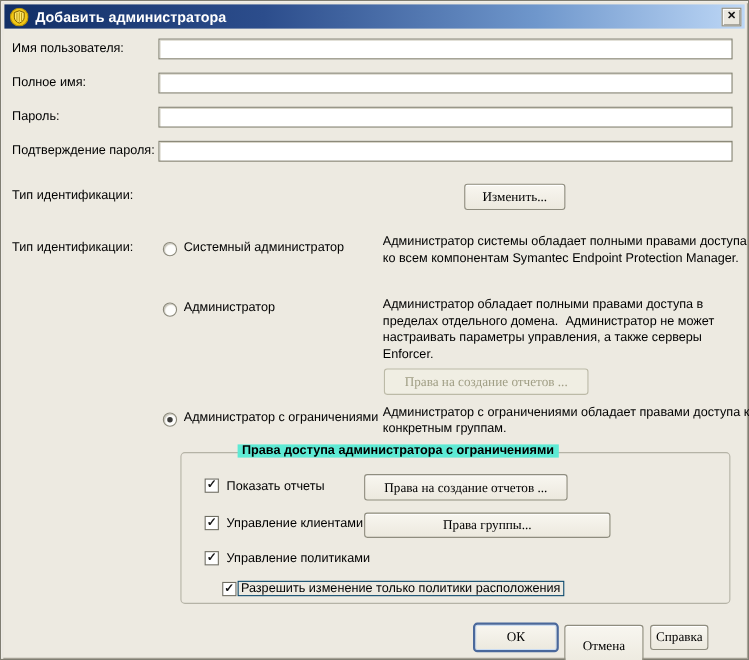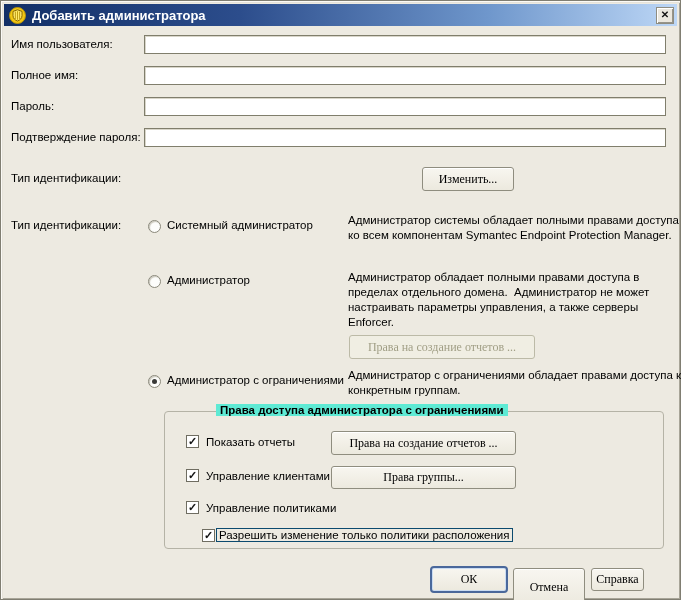--- a/index.html
+++ b/index.html
@@ -145,21 +145,21 @@
   <div class="cb" style="left:185px; top:434px">
     <span class="check">✓</span>
   </div>
   <div class="cb-label" style="left:205px; top:435px">Показать отчеты</div>
   <button class="btn" style="left:330px; top:430px; width:185px; height:24px">Права на создание отчетов ...</button>
 
   <div class="cb" style="left:185px; top:468px">
     <span class="check">✓</span>
   </div>
   <div class="cb-label" style="left:205px; top:469px">Управление клиентами</div>
-  <button class="btn" style="left:330px; top:465px; width:185px; height:23px">Права группы...</button>
+  <button class="btn" style="left:330px; top:465px; width:224px; height:23px">Права группы...</button>
 
   <div class="cb" style="left:185px; top:500px">
     <span class="check">✓</span>
   </div>
   <div class="cb-label" style="left:205px; top:501px">Управление политиками</div>
 
   <div class="cb" style="left:201px; top:528px">
     <span class="check">✓</span>
   </div>
   <div class="cb-label focus-label" style="left:215px; top:527px">Разрешить изменение только политики расположения</div>

